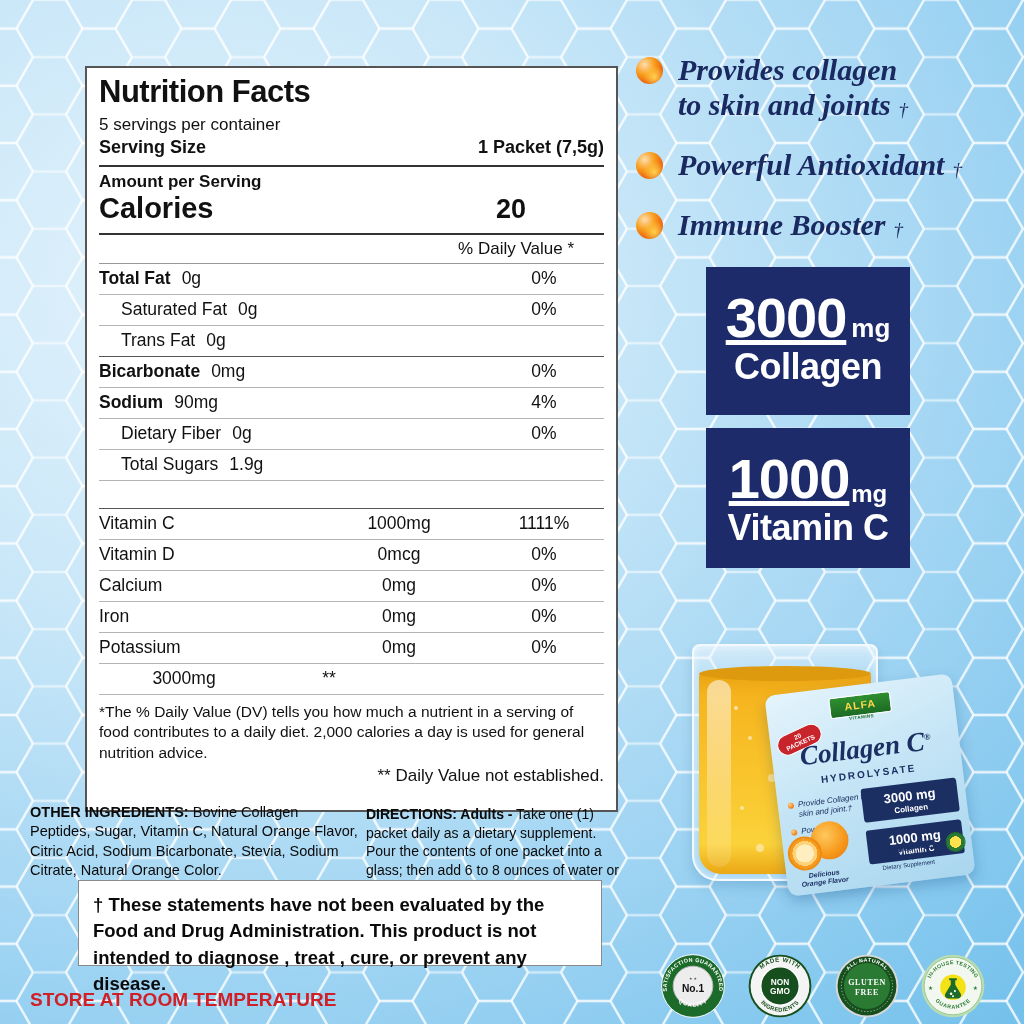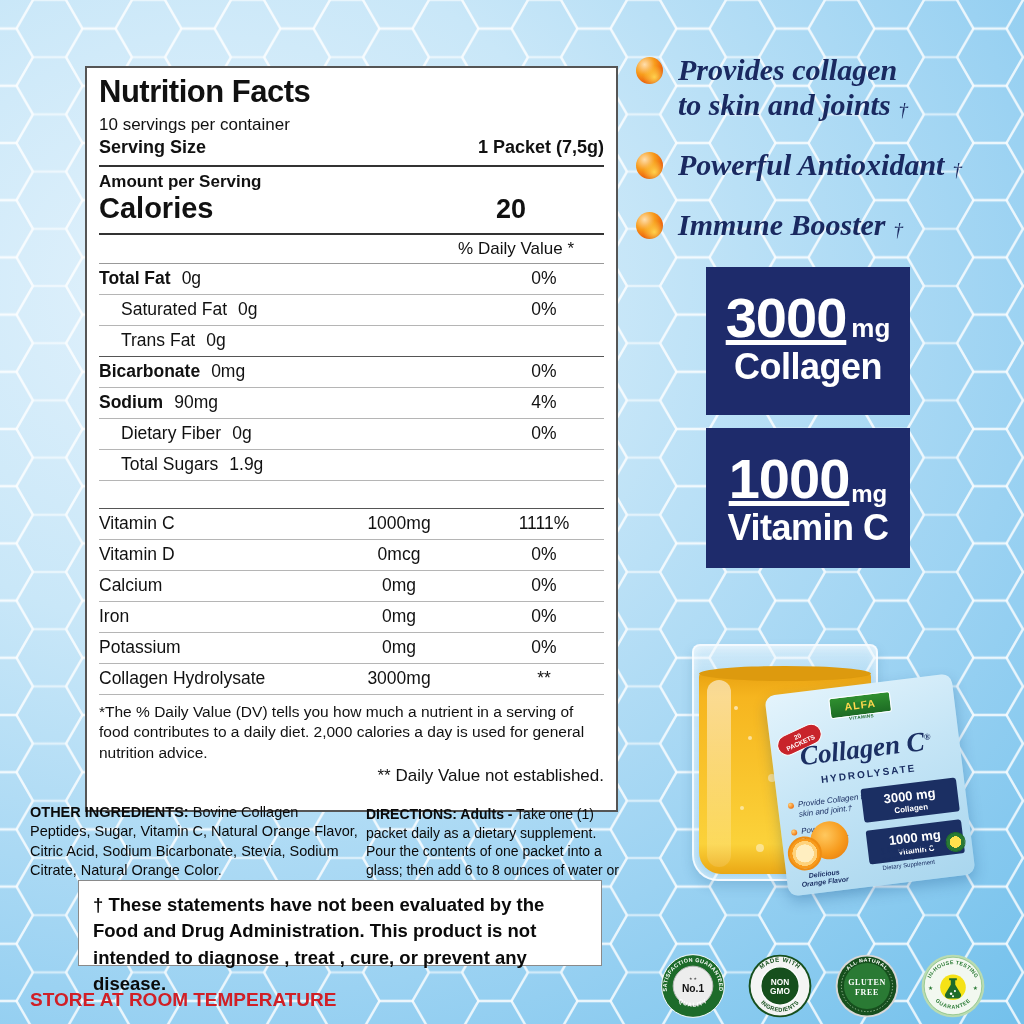--- a/index.html
+++ b/index.html
@@ -135,21 +135,21 @@
           <path d="M132,57.2 L115.5,85.8 L82.5,85.8 L66,57.2 L82.5,28.6 L115.5,28.6 Z"></path>
           <path d="M82.5,28.6 L66,57.2 L33,57.2 L16.5,28.6 L33,0 L66,0 Z"></path>
         </g>
       </pattern>
     </defs>
     <rect width="1024" height="1024" fill="url(#hex)"></rect>
   </svg>
 
   <div class="nf">
     <div class="nf-title">Nutrition Facts</div>
-    <div class="nf-servings">10 servings per container</div>
+    <div class="nf-servings">5 servings per container</div>
     <div class="nf-ssrow">
       <span>Serving Size</span>
       <span>1 Packet (7,5g)</span>
     </div>
     <div class="nf-aps">Amount per Serving</div>
     <div class="nf-cal">
       <span class="cl">Calories</span>
       <span class="cv">20</span>
     </div>
     <div class="nf-dvh">% Daily Value *</div>
@@ -218,21 +218,20 @@
       <span class="lbl">Iron</span>
       <span class="amt">0mg</span>
       <span class="dv">0%</span>
     </div>
     <div class="vrow">
       <span class="lbl">Potassium</span>
       <span class="amt">0mg</span>
       <span class="dv">0%</span>
     </div>
     <div class="vrow">
-      <span class="lbl">Collagen Hydrolysate</span>
       <span class="amt">3000mg</span>
       <span class="dv">**</span>
     </div>
 
     <div class="fn">*The % Daily Value (DV) tells you how much a nutrient  in a serving  of food contributes to a daily diet. 2,000 calories a day is used for general nutrition advice.</div>
     <div class="fn2">** Daily Value not established.</div>
   </div>
 
   <div class="oi">
     <b>OTHER INGREDIENTS:</b><span> Bovine Collagen Peptides, Sugar, Vitamin C, Natural Orange Flavor, Citric Acid, Sodium Bicarbonate, Stevia, Sodium Citrate, Natural Orange Color.</span>

